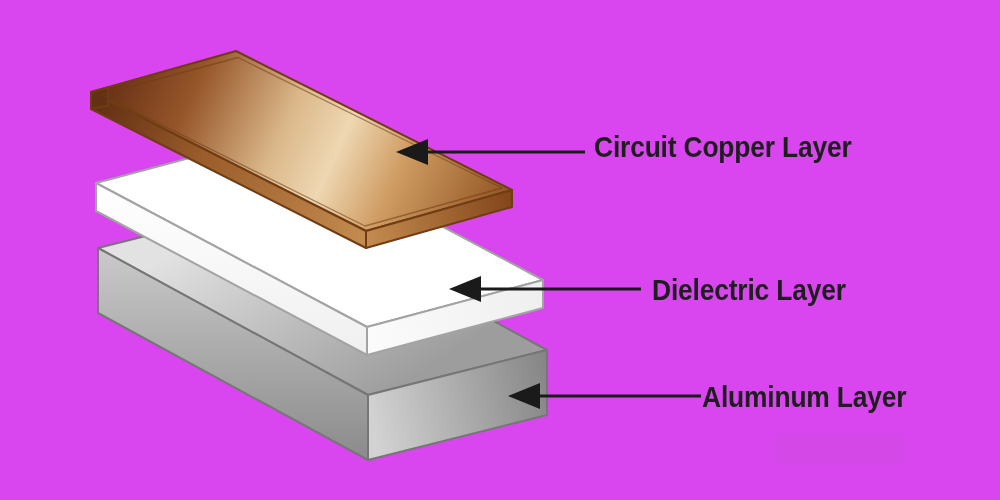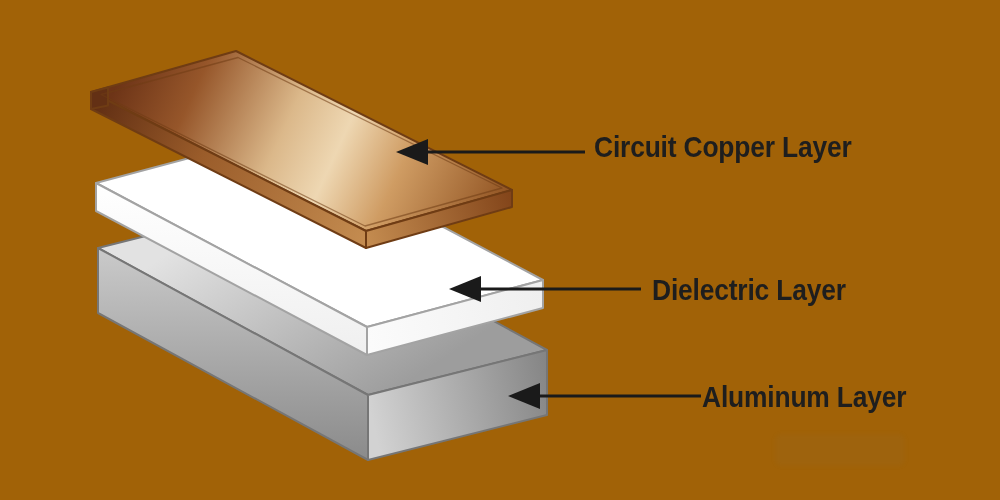--- a/index.html
+++ b/index.html
@@ -1,18 +1,18 @@
 <!DOCTYPE html>
 <html><head>
 <meta charset="utf-8">
 <style>
   html,body { margin:0; padding:0; background:#ffffff; }
   .stage {
     position:relative; width:1000px; height:500px;
-    background:#a16207; overflow:hidden;
+    background:#d946ef; overflow:hidden;
     font-family:"Liberation Sans", sans-serif;
   }
   .diagram-svg { position:absolute; left:0; top:0; }
   .layer-label {
     position:absolute;
     font-size:30px; font-weight:600; color:#1e1e1e;
     line-height:32px; white-space:nowrap;
     letter-spacing:-0.2px;
     transform:scaleX(0.88); transform-origin:left center;
   }

